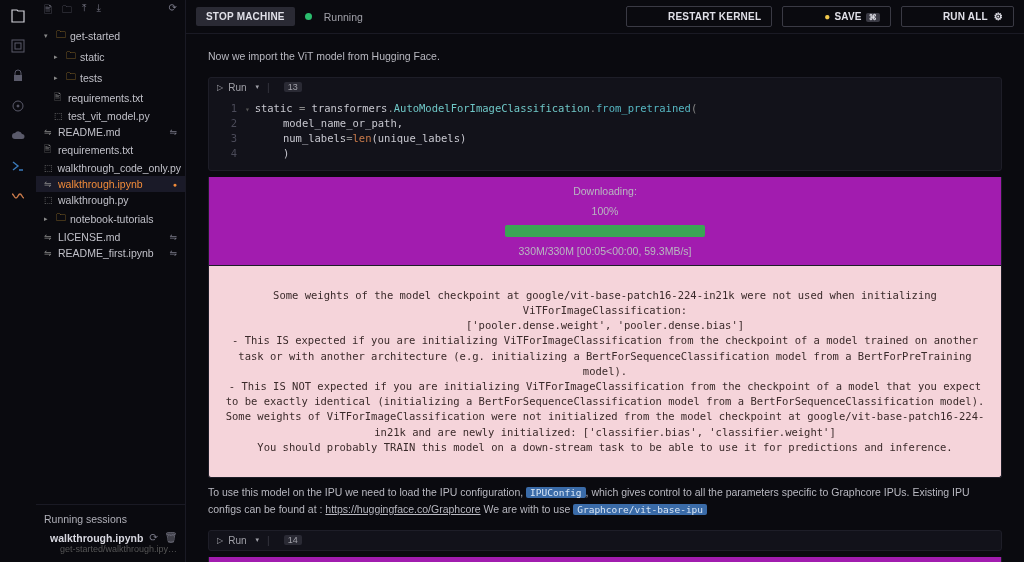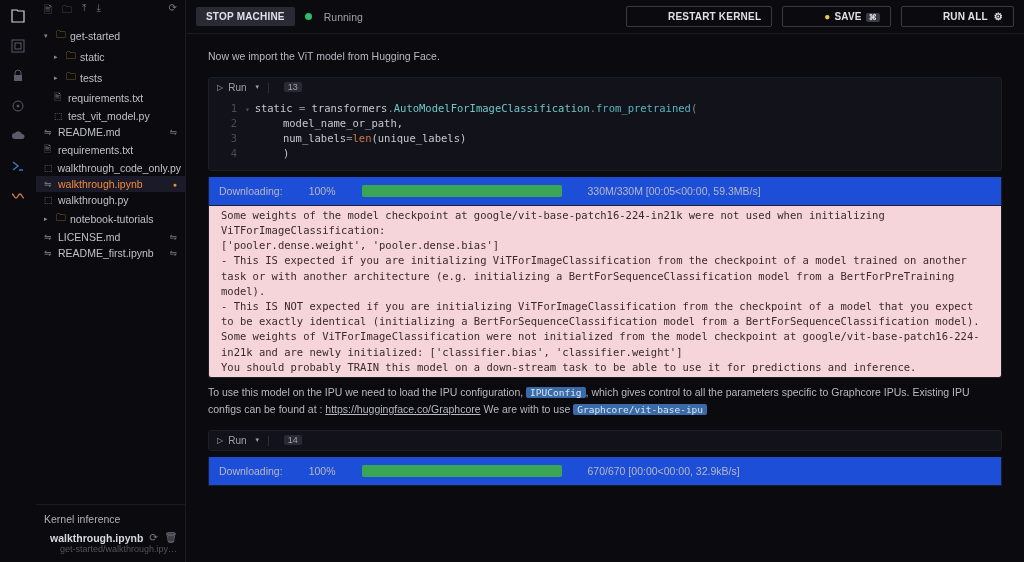--- a/index.html
+++ b/index.html
@@ -200,51 +200,53 @@
 .code .var { color: #c8c8d0; }
 .code .cls { color: #6fc7c7; }
 .code .fn { color: #56b6c2; }
 .code .str { color: #c39a5a; }
 .code .builtin { color: #c97a4a; }
 .code .op { color: #888; }
 
 .progress-row {
   display: flex;
   align-items: center;
-  gap: 26px;
+  gap: 8px;
   padding: 8px 10px;
   font-size: 10.5px;
   color: #b8b8c0;
-  background: #1d4ed8;
+  background: #a21caf;
   border: 1px solid #1e1e28;
   border-top: none;
+  flex-direction: column;
 }
 .progress-bar {
   height: 12px;
   width: 200px;
   background: #2a2a34;
   border-radius: 2px;
   overflow: hidden;
 }
 .progress-bar .fill {
   height: 100%;
   background: #3aa655;
 }
 
 .warning-output {
   background: #f5d4da;
   color: #3a2a2a;
   font-family: monospace;
   font-size: 10.5px;
-  padding: 2px 12px;
+  padding: 22px 12px;
   line-height: 1.45;
   white-space: pre-wrap;
   border: 1px solid #1e1e28;
   border-top: none;
   border-radius: 0 0 3px 3px;
+  text-align: center;
 }
 
 
 ::-webkit-scrollbar { width: 8px; height: 8px; }
 ::-webkit-scrollbar-track { background: #0a0a0f; }
 ::-webkit-scrollbar-thumb { background: #2a2a34; border-radius: 4px; }
 </style>
 </head>
 <body>
 
@@ -339,21 +341,21 @@
         <span>LICENSE.md</span>
         <span class="sync-badge">⇋</span>
       </div>
       <div class="tree-item indent0 has-sync">
         <span class="file-icon">⇋</span>
         <span>README_first.ipynb</span>
         <span class="sync-badge">⇋</span>
       </div>
     </div>
   <div class="kernel-sessions">
-    <div class="title">Kernel inference</div>
+    <div class="title">Running sessions</div>
     <div class="kernel-item">
       <span class="dot"></span>
       <span class="name">walkthrough.ipynb</span>
       <span class="icons">
         <span>⟳</span>
         <span>🗑</span>
       </span>
     </div>
     <div class="kernel-sub">get-started/walkthrough.ipy…</div>
   </div>

